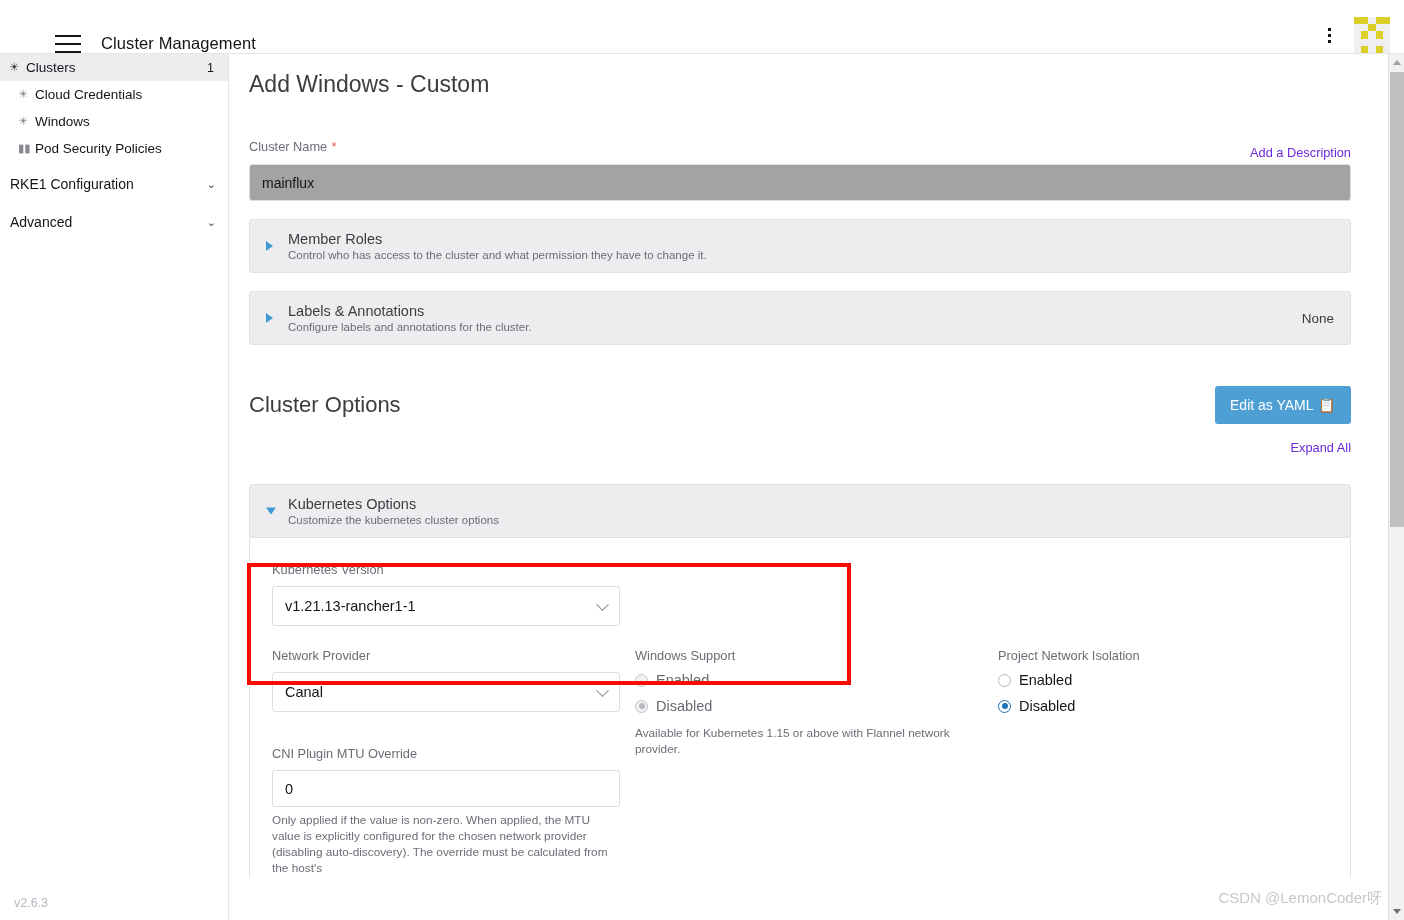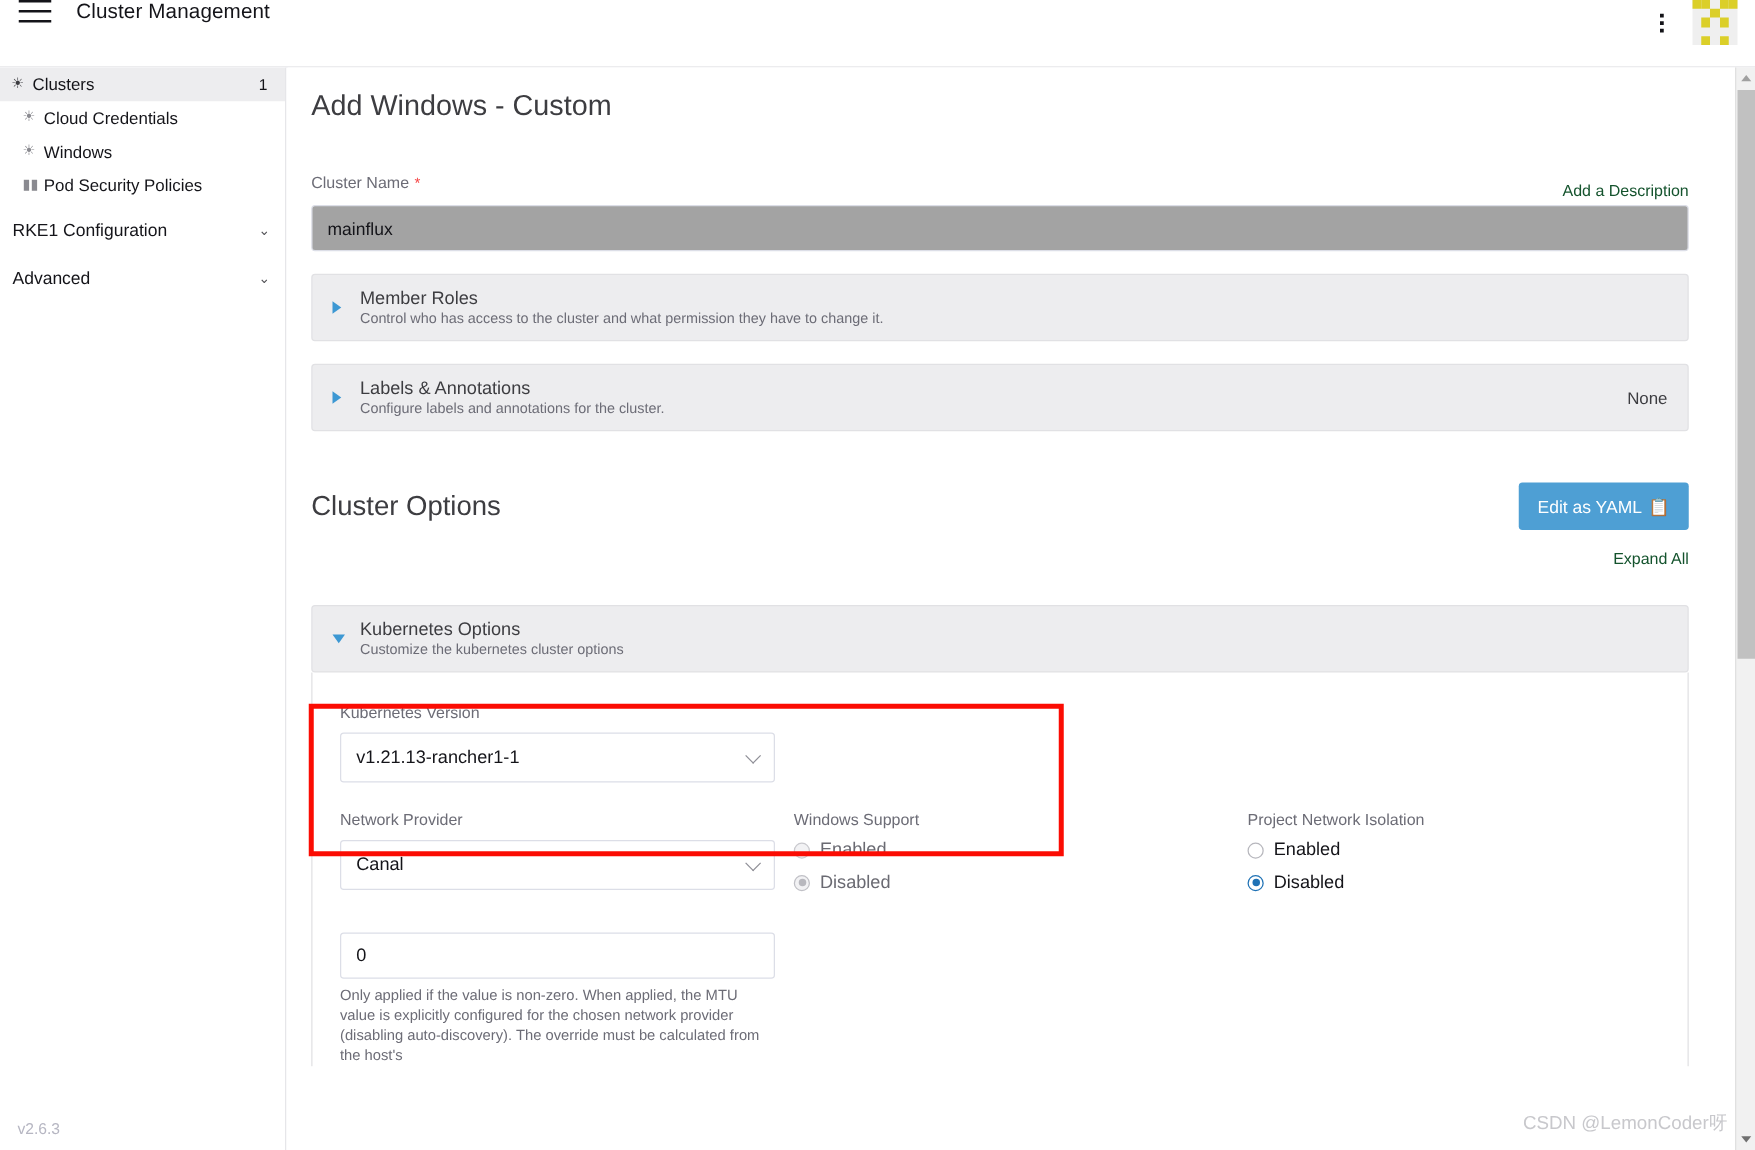--- a/index.html
+++ b/index.html
@@ -11,21 +11,21 @@
     font-family: "Liberation Sans", sans-serif;
     color: #141419;
   }
 
   
   .topbar {
     position: absolute; top: 0; left: 0;
     width: 1404px; height: 54px;
     background: #ffffff;
     border-bottom: 1px solid #e6e6e9;
-    display: flex; align-items: flex-start;
+    display: flex; align-items: flex-end; padding-left: 40px;
   }
   .hamburger {
     width: 26px; height: 18px;
     margin-left: 15px; margin-right: 20px;
     display: flex; flex-direction: column; justify-content: space-between;
     cursor: pointer;
   }
   .hamburger span { display: block; height: 2px; width: 26px; background: #141419; }
   .app-title {
     font-size: 16.5px; color: #141419; letter-spacing: .1px;
@@ -90,21 +90,21 @@
 
   .field-row {
     position: relative;
     margin: 39px 37px 0 19px;
   }
   .label {
     font-size: 12.8px; color: #6c6c76;
   }
   .req { color: #f64747; font-size: 12px; }
   .link {
-    color: #14532d; font-size: 12.8px; cursor: pointer;
+    color: #6d28d9; font-size: 12.8px; cursor: pointer;
   }
   .desc-link {
     position: absolute; right: 0; top: 8px;
   }
   .text-input {
     width: 100%; height: 37px;
     border: 1px solid #dcdee7; border-radius: 3px;
     background: #a3a3a3;
     font-size: 14px; color: #141419;
     padding: 0 12px;
@@ -400,35 +400,37 @@
       <div class="grid3">
 
         <div>
           <div class="fld-label">Network Provider</div>
           <div class="select">
             <span>Canal</span>
             <span class="caret"></span>
           </div>
 
           <div class="mtu-block">
+            <div class="fld-label">CNI Plugin MTU Override</div>
             <input class="mtu-input" type="text" value="0" style="">
             <div class="helper" style="width:348px;">Only applied if the value is non-zero. When applied, the MTU value is explicitly configured for the chosen network provider (disabling auto-discovery). The override must be calculated from the host's</div>
           </div>
         </div>
 
         <div>
           <div class="fld-label">Windows Support</div>
           <div class="radio-row dim">
             <span class="radio dim"></span>
             <span>Enabled</span>
           </div>
           <div class="radio-row dim">
             <span class="radio dim checked"></span>
             <span>Disabled</span>
           </div>
+          <div class="helper" style="width:320px; margin-top:12px;">Available for Kubernetes 1.15 or above with Flannel network provider.</div>
         </div>
 
         <div>
           <div class="fld-label">Project Network Isolation</div>
           <div class="radio-row">
             <span class="radio"></span>
             <span>Enabled</span>
           </div>
           <div class="radio-row">
             <span class="radio checked"></span>

